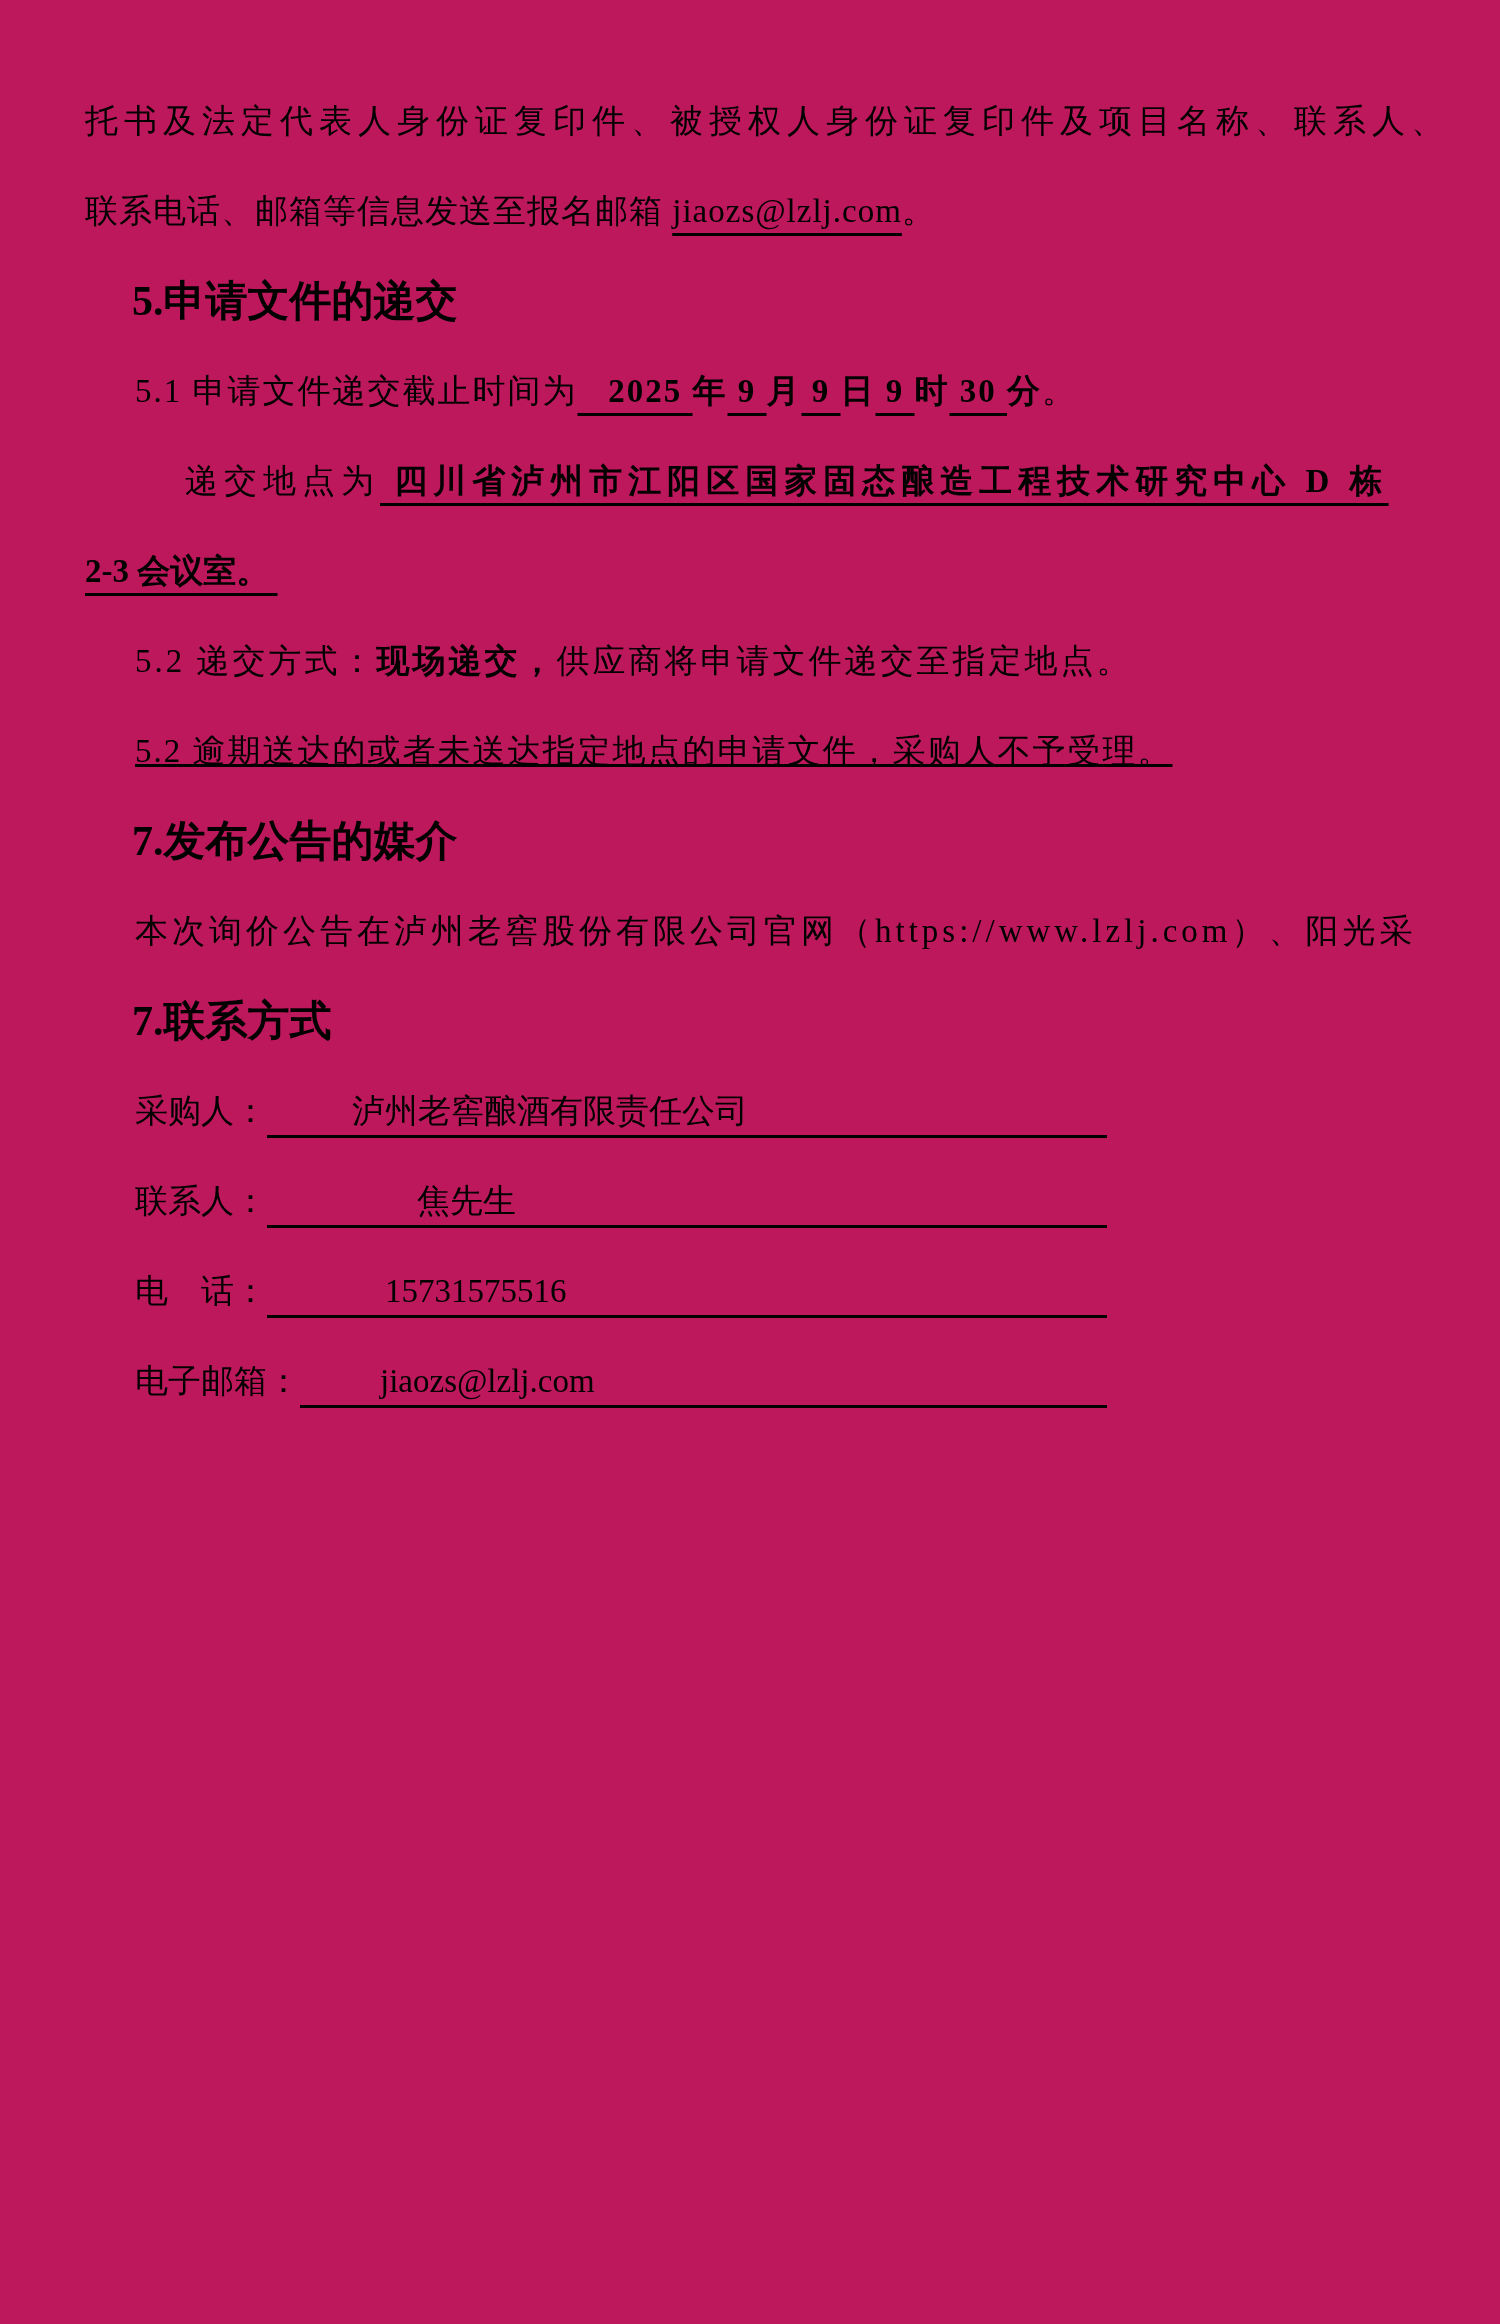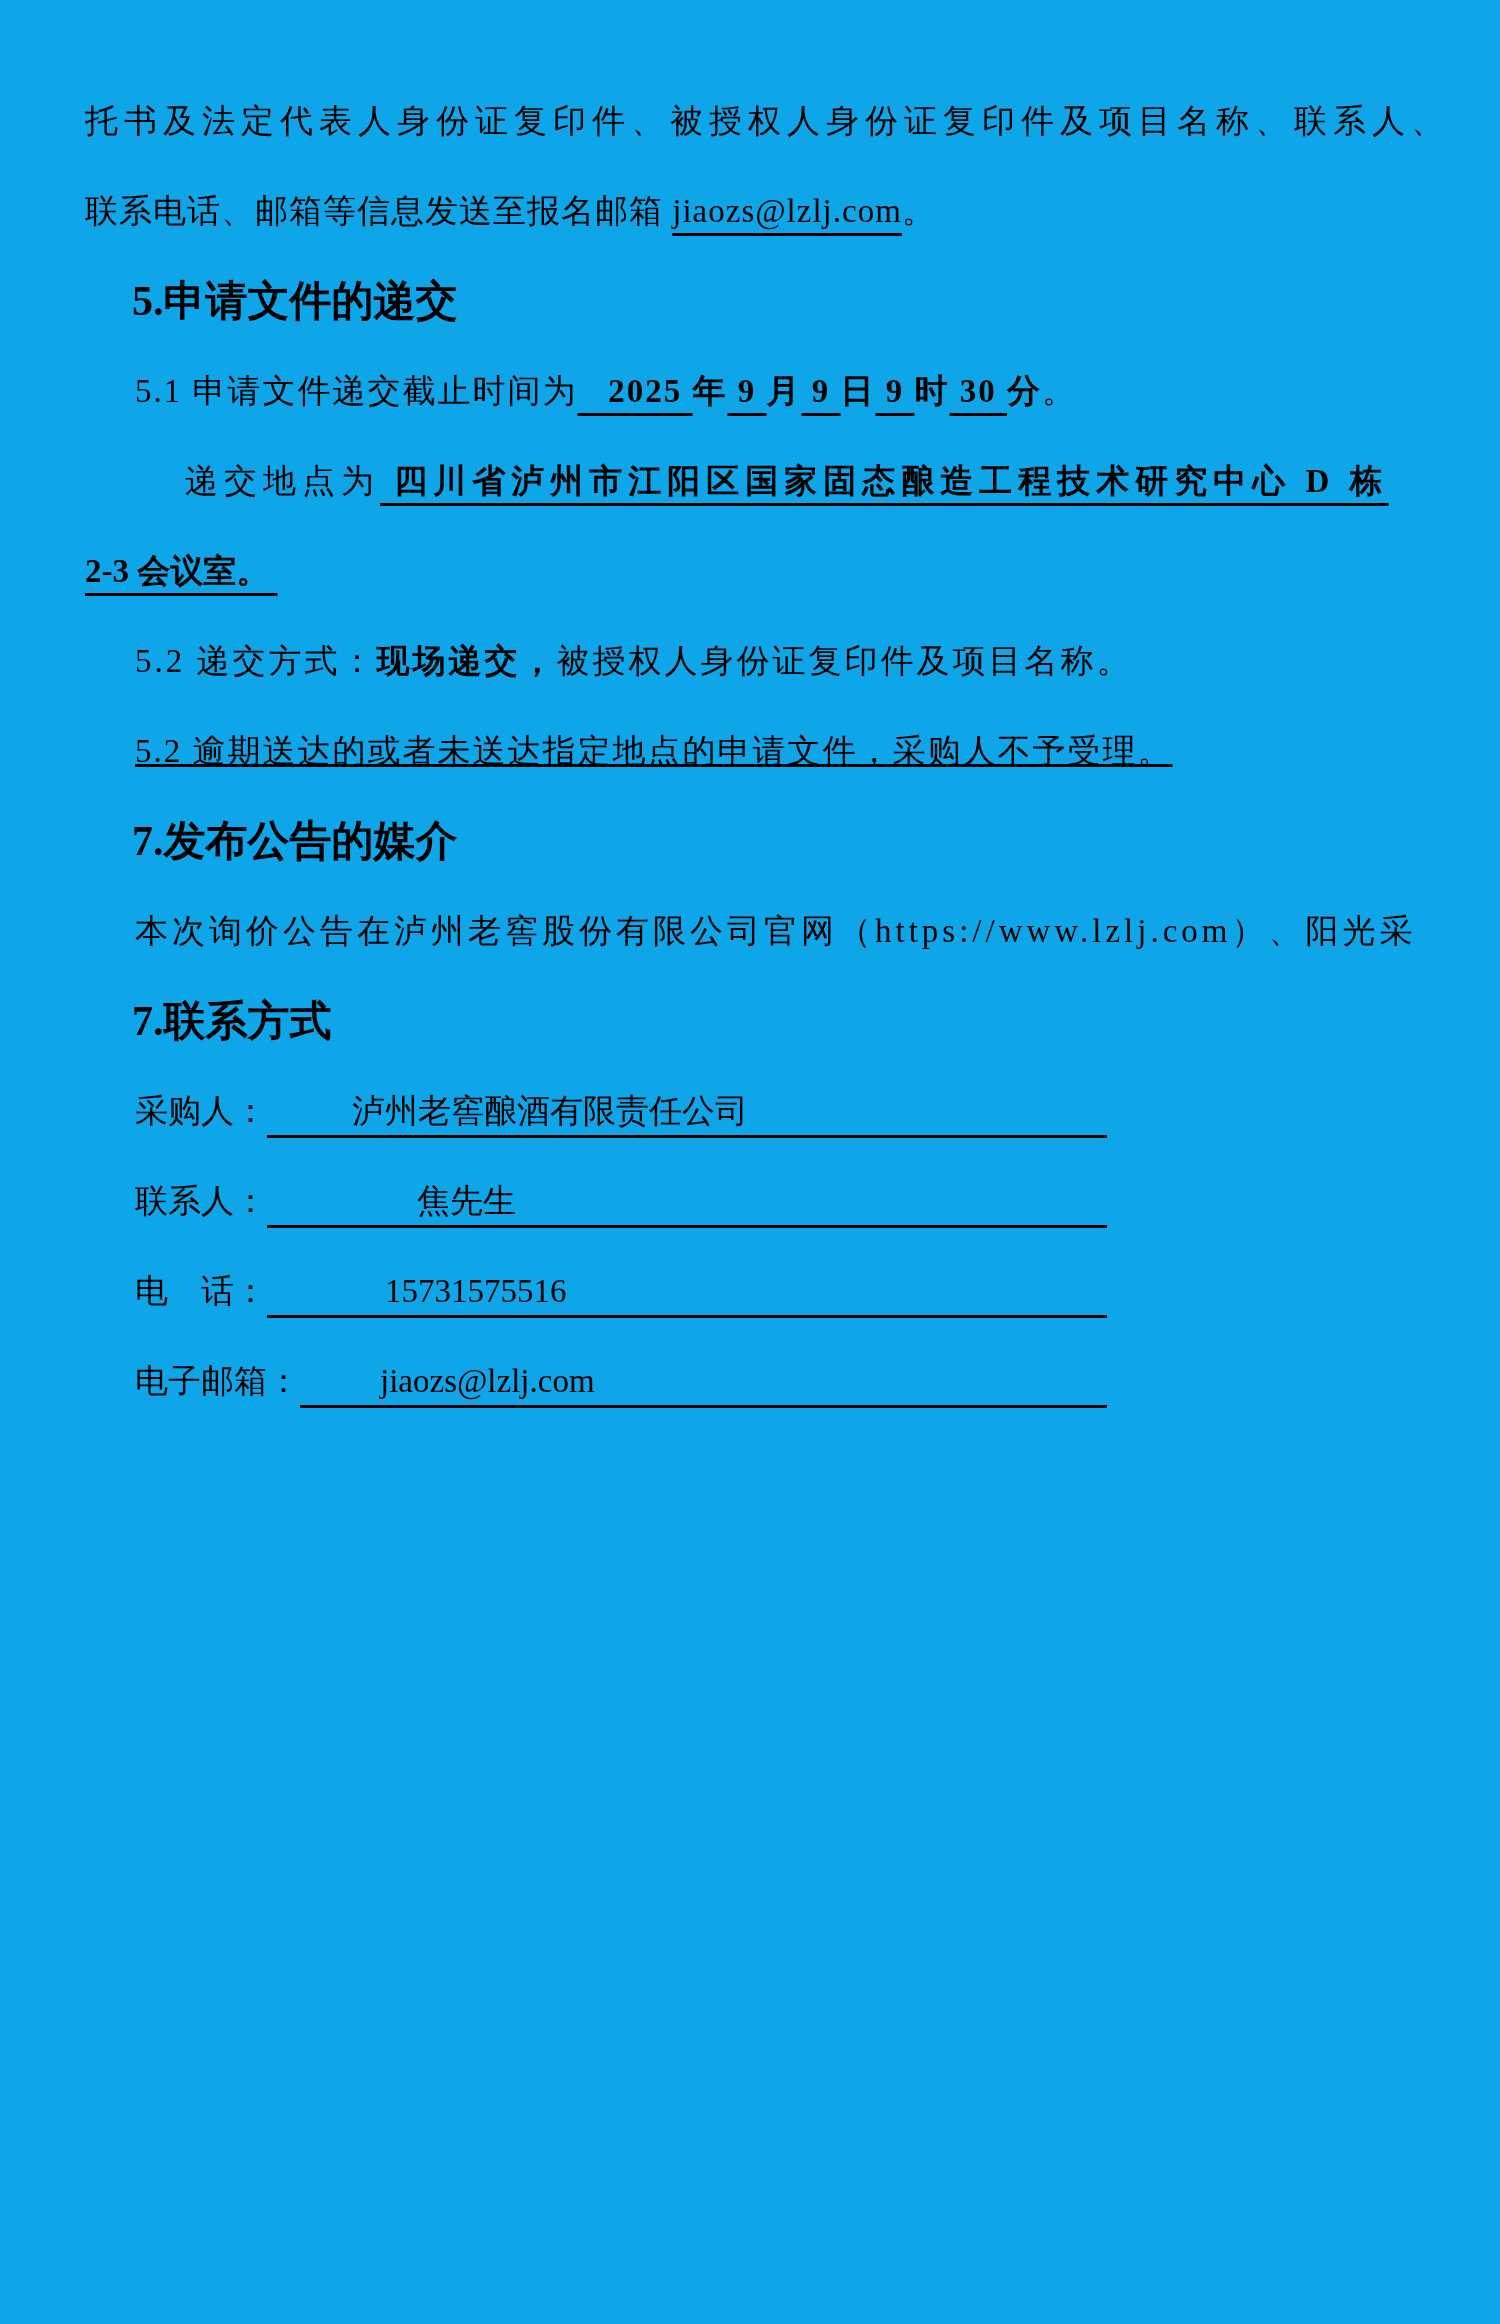--- a/index.html
+++ b/index.html
@@ -5,21 +5,21 @@
   html, body {
     margin: 0;
     padding: 0;
     background: #ffffff;
   }
   .page {
     position: relative;
     width: 1500px;
     height: 2324px;
     margin: 0 auto;
-    background: #0ea5e9;
+    background: #be185d;
     color: #000000;
     font-family: "Liberation Serif", "DejaVu Serif", serif;
     box-sizing: border-box;
     padding: 76px 85px 0 85px;
     overflow: hidden;
   }
   .doc-line {
     position: relative;
     height: 90px;
     line-height: 90px;
@@ -72,21 +72,21 @@
 <body>
 
 <div class="page">
   <div id="doc-lines">
       <div class="doc-line" style="letter-spacing: 6px;"><span class="seg">托书及法定代表人身份证复印件、被授权人身份证复印件及项目名称、联系人、</span></div>
       <div class="doc-line" style="letter-spacing: 1px;"><span class="seg">联系电话、邮箱等信息发送至报名邮箱 </span><span class="seg u">jiaozs@lzlj.com</span><span class="seg">。</span></div>
       <div class="doc-line heading"><span class="seg b">5.申请文件的递交</span></div>
       <div class="doc-line" style="padding-left: 50px; letter-spacing: 2px;"><span class="seg">5.1 申请文件递交截止时间为</span><span class="seg b u">   2025 </span><span class="seg b">年</span><span class="seg b u"> 9 </span><span class="seg b">月</span><span class="seg b u"> 9 </span><span class="seg b">日</span><span class="seg b u"> 9 </span><span class="seg b">时</span><span class="seg b u"> 30 </span><span class="seg b">分</span><span class="seg">。</span></div>
       <div class="doc-line" style="padding-left: 100px; letter-spacing: 6px;"><span class="seg">递交地点为</span><span class="seg b u"> 四川省泸州市江阳区国家固态酿造工程技术研究中心 D 栋</span></div>
       <div class="doc-line"><span class="seg b u">2-3 会议室。 </span></div>
-      <div class="doc-line" style="padding-left: 50px; letter-spacing: 3px;"><span class="seg">5.2 递交方式：</span><span class="seg b">现场递交，</span><span class="seg">被授权人身份证复印件及项目名称。</span></div>
+      <div class="doc-line" style="padding-left: 50px; letter-spacing: 3px;"><span class="seg">5.2 递交方式：</span><span class="seg b">现场递交，</span><span class="seg">供应商将申请文件递交至指定地点。</span></div>
       <div class="doc-line" style="padding-left: 50px; letter-spacing: 2px; text-decoration: underline;"><span class="seg">5.2 逾期送达的或者未送达指定地点的申请文件，采购人不予受理。</span></div>
       <div class="doc-line heading"><span class="seg b">7.发布公告的媒介</span></div>
       <div class="doc-line" style="padding-left: 50px; letter-spacing: 4px;"><span class="seg">本次询价公告在泸州老窖股份有限公司官网（https://www.lzlj.com）、阳光采</span></div>
       <div class="doc-line heading"><span class="seg b">7.联系方式</span></div>
       <div class="field-row" style="margin-left: 50px;">
         <span class="f-label">采购人：</span>
         <span class="f-rule"><span class="f-value" style="padding-left: 85px;">泸州老窖酿酒有限责任公司</span></span>
       </div>
       <div class="field-row" style="margin-left: 50px;">
         <span class="f-label">联系人：</span>

